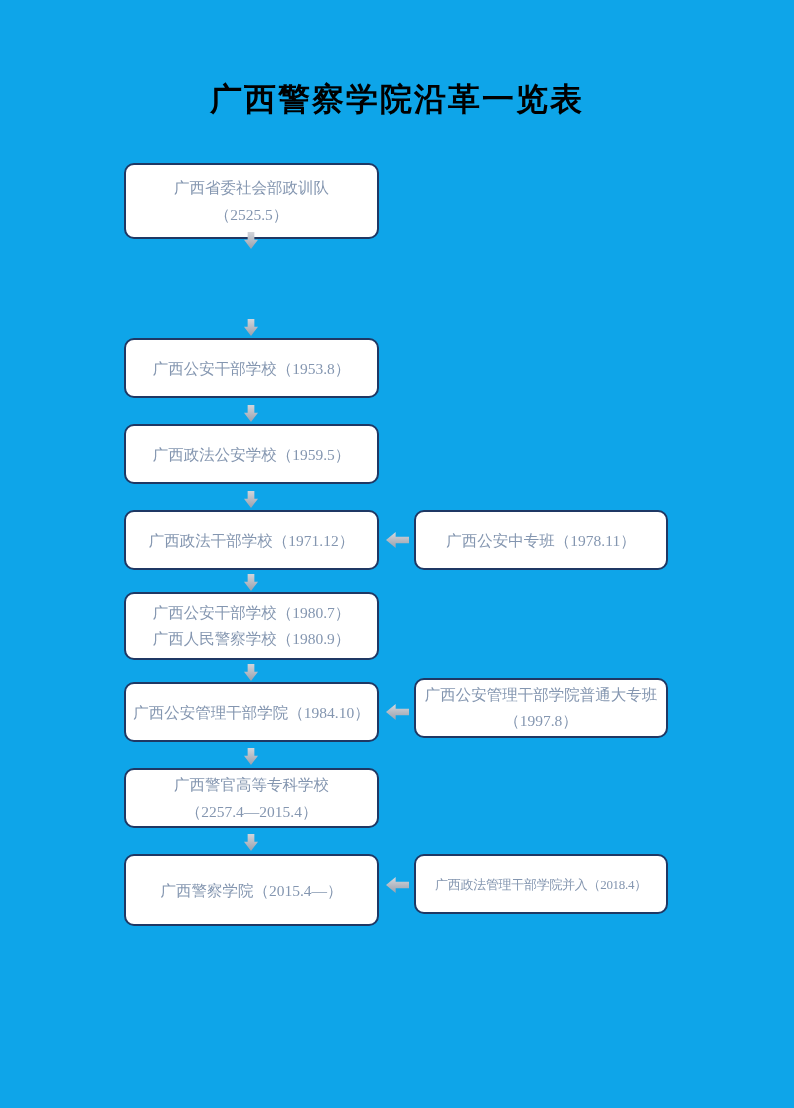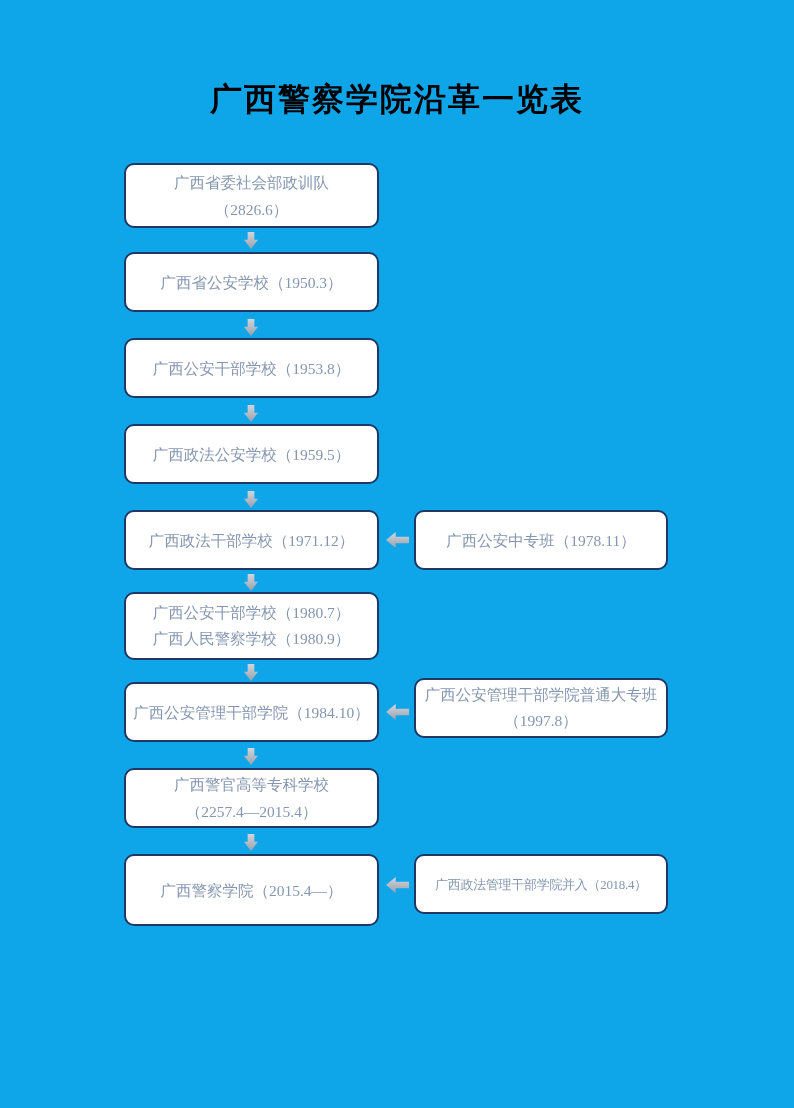--- a/index.html
+++ b/index.html
@@ -21,29 +21,26 @@
         background:linear-gradient(180deg,#d6d9df 0%,#b3b8c2 55%,#9ba1ad 100%);
         clip-path:polygon(0 50%,42% 0,42% 30%,100% 30%,100% 70%,42% 70%,42% 100%);}
 </style>
 </head>
 <body>
 
 <div class="page">
 
   <h1 class="title">广西警察学院沿革一览表</h1>
 
-  <div class="box main" style="top:163px;height:65px;">
+  <div class="box main" style="top:163px;height:76px;">
     <span>广西省委社会部政训队</span>
-    <span>（2826.6）</span>
+    <span>（2525.5）</span>
   </div>
   <div class="darr" style="top:232px;"></div>
 
-  <div class="box main" style="top:252px;height:60px;">
-    <span>广西省公安学校（1950.3）</span>
-  </div>
   <div class="darr" style="top:319px;"></div>
 
   <div class="box main" style="top:338px;height:60px;">
     <span>广西公安干部学校（1953.8）</span>
   </div>
   <div class="darr" style="top:405px;"></div>
 
   <div class="box main" style="top:424px;height:60px;">
     <span>广西政法公安学校（1959.5）</span>
   </div>

